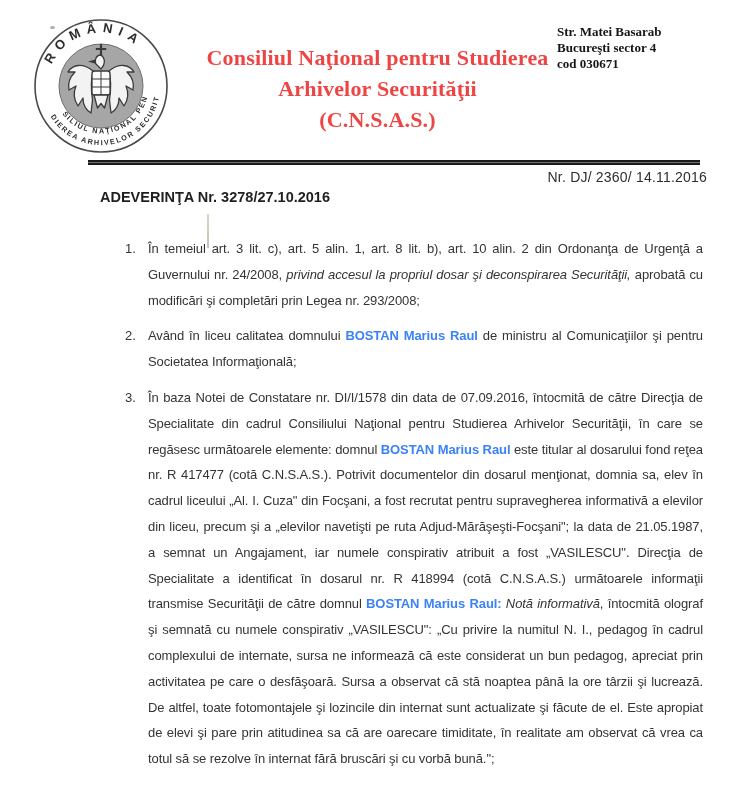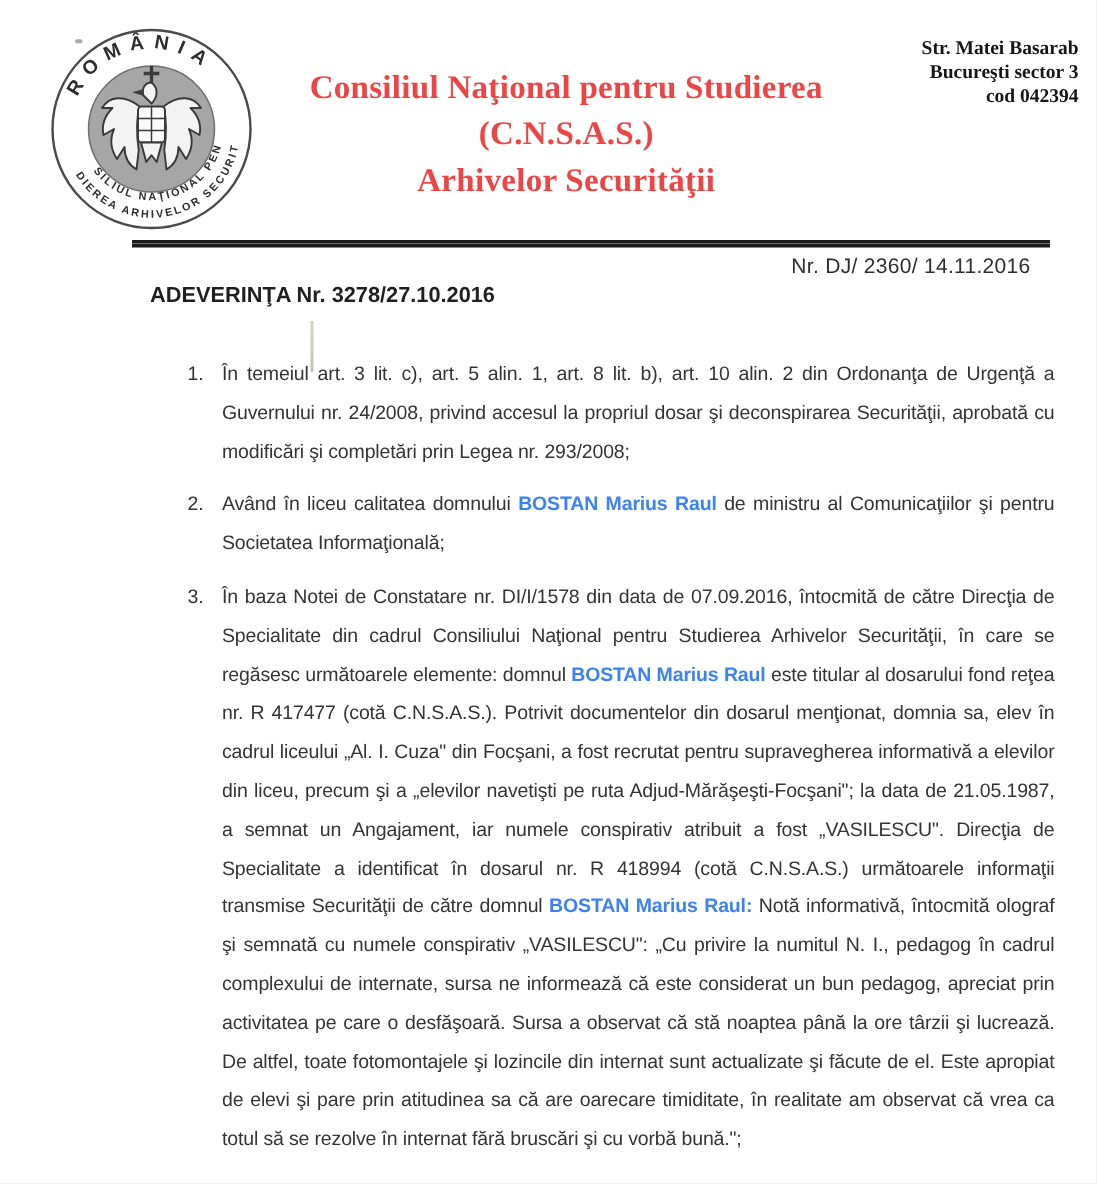--- a/index.html
+++ b/index.html
@@ -16,35 +16,35 @@
   .org{
     position:absolute;left:165px;top:42px;width:425px;
     text-align:center;
     font-family:"Liberation Serif", serif;
     font-weight:bold;color:#ef4444;
     font-size:22px;line-height:31px;
     letter-spacing:.2px;
   }
   .addr{
     position:absolute;right:12px;top:24px;width:162px;
-    text-align:right;
+    text-align:left;
     font-family:"Liberation Serif", serif;
     font-weight:bold;color:#161616;
     font-size:13px;line-height:16px;
   }
   .addr .grp{margin-bottom:12px;}
   .addr .grp:last-child{margin-bottom:0;margin-top:15px;}
   
   .rule{
     position:absolute;left:88px;top:160px;width:612px;height:5px;
     background:linear-gradient(to bottom,#1b1b1b 0 2px,#6f6f6f 2px 3px,#1b1b1b 3px 5px);
   }
   
   .ref{
-    position:absolute;top:169px;right:44px;
+    position:absolute;top:169px;right:24px;
     font-size:14px;color:#2e2e2e;letter-spacing:.2px;
   }
   .doc-title{
     position:absolute;top:189px;left:100px;width:580px;
     text-align:left;font-weight:bold;font-size:14.5px;color:#1f1f1f;
   }
   
   .artifact-line{
     position:absolute;left:207px;top:214px;width:2px;height:34px;
     background:linear-gradient(to bottom,#cfcfb4,#b9b9a8);
@@ -59,21 +59,21 @@
     font-size:13px;line-height:25.8px;color:#333;
   }
   .runs{
     flex:1;margin:0;
     text-align:justify;
     font-size:13px;line-height:25.8px;
     letter-spacing:-.1px;
     color:#343434;
   }
   .runs .b{font-weight:bold;color:#3b82f6;}
-  .runs .i{}
+  .runs .i{font-style:italic;}
   
   .seal text{fill:#2d2d2d;}
   .ring-top{font:bold 13px "Liberation Sans",sans-serif;letter-spacing:6px;}
   .ring-small{font:bold 7.2px "Liberation Sans",sans-serif;letter-spacing:1.6px;}
 </style>
 </head>
 <body>
 
 <div class="page">
 
@@ -109,29 +109,29 @@
           <path d="M78 55 C 88 47, 98 48, 103 56 L 96 56 C 101 61, 103.5 67, 102 74 L 95 70 C 98 77, 97 84, 93 90 L 88 82 C 88 89, 85 94, 80 97 L 78.5 84 C 80 74, 80 63, 78 55 Z"></path>
           <rect x="61" y="55" width="18" height="24" rx="2.5" fill="#fbfbfb"></rect>
           <path d="M70 55 V 79 M61 63 H 79 M61 71 H 79" fill="none" stroke-width="1"></path>
           <path d="M63 79 L 77 79 L 73.5 92 L 70 87.5 L 66.5 92 Z"></path>
         </g>
       </svg>
     </div>
 
     <div class="org">
       <div>Consiliul Naţional pentru Studierea</div>
+      <div>Arhivelor Securităţii</div>
       <div>(C.N.S.A.S.)</div>
-      <div>Arhivelor Securităţii</div>
     </div>
 
     <div class="addr">
       <div class="grp">
         <div>Str. Matei Basarab</div>
-        <div>Bucureşti sector 3</div>
-        <div>cod 042394</div>
+        <div>Bucureşti sector 4</div>
+        <div>cod 030671</div>
       </div>
       <div class="grp">
       </div>
     </div>
   </header>
 
   <div class="rule"></div>
 
   <div class="ref">Nr. DJ/ 2360/ 14.11.2016</div>
 

